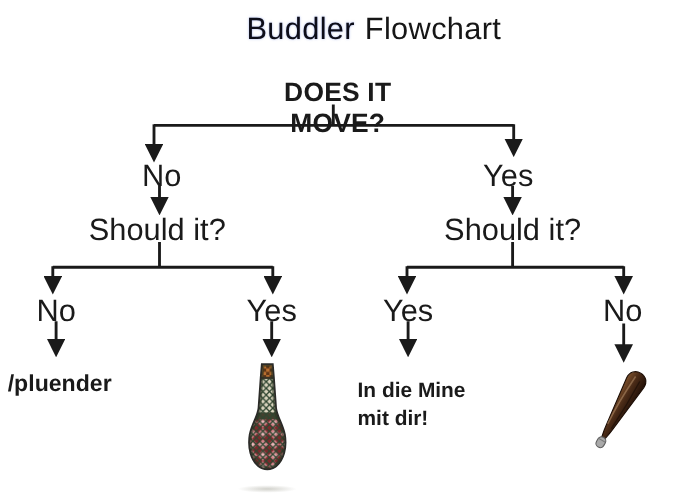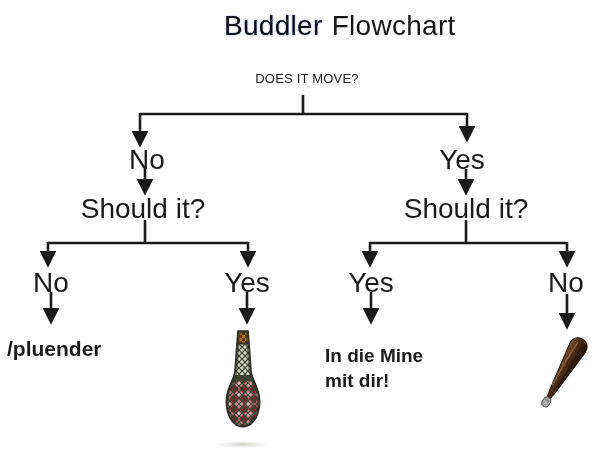--- a/index.html
+++ b/index.html
@@ -8,21 +8,21 @@
     font-family:"Liberation Sans", sans-serif; color:#1a1a1a; overflow:hidden;
   }
   .title {
     position:absolute; left:192px; top:10px; font-size:28px; white-space:nowrap;
     letter-spacing:0.3px; color:#161616;margin-left:32px;
   }
   .title .buddler { color:#0d0d18; text-shadow:0 0 2px rgba(70,100,210,0.55); }
   .title .flow { margin-left:9px; }
   .root-q {
     position:absolute; left:227px; top:71px; width:160px; text-align:center;
-    font-weight:normal; font-size:13px; letter-spacing:0.2px;
+    font-weight:bold; font-size:24px; letter-spacing:0.2px;
   }
   .lbl {
     position:absolute; transform:translateX(-50%);
     font-size:28px; white-space:nowrap;
   }
   .no1 { left:147px; top:144px; }
   .yes1 { left:462px; top:144px; }
   .shouldL { left:143px; top:193px; }
   .shouldR { left:466px; top:193px; }
   .no2L { left:51px; top:267px; }

